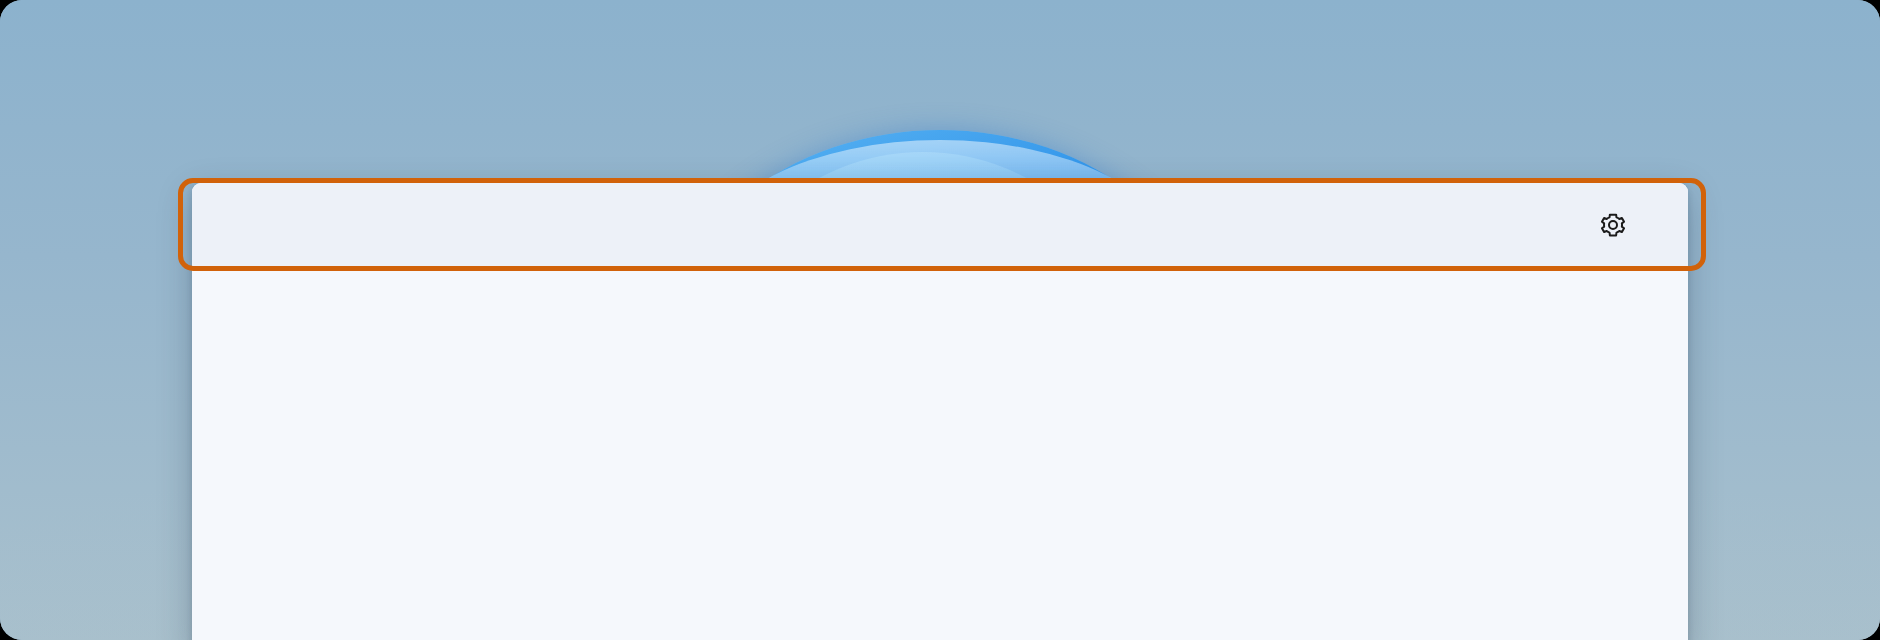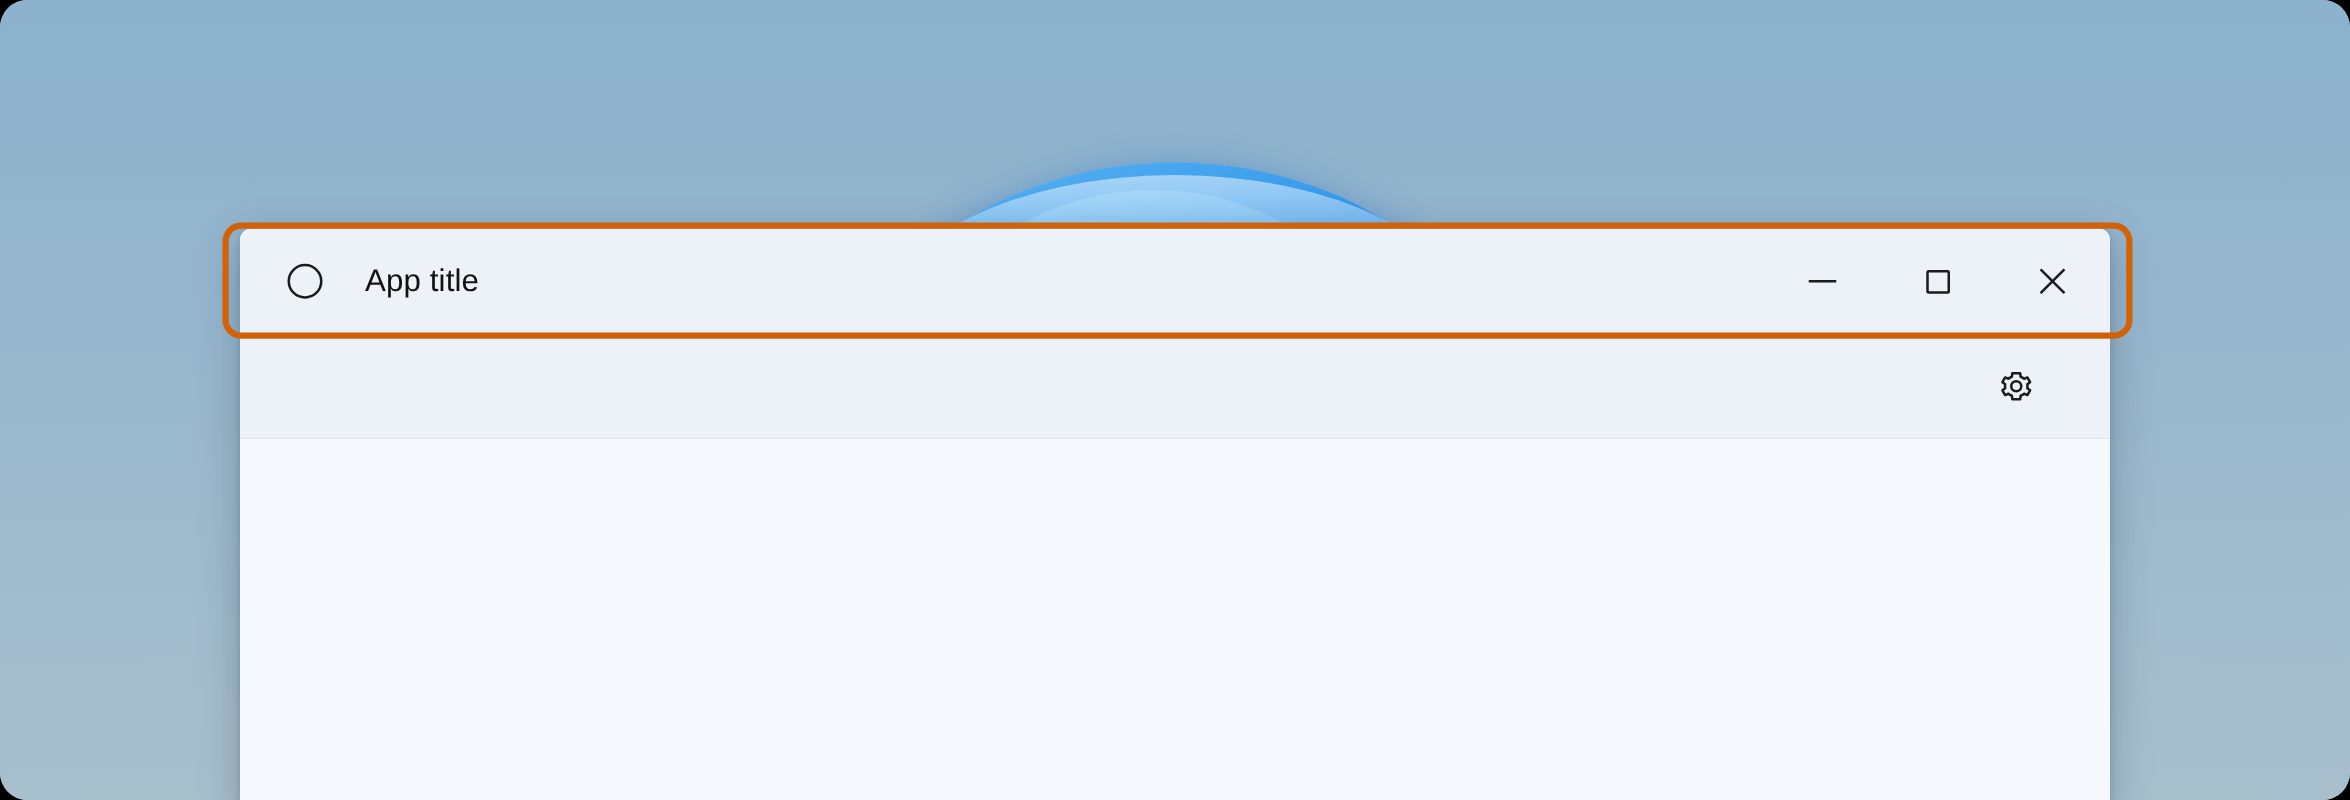--- a/index.html
+++ b/index.html
@@ -233,37 +233,20 @@
     <div class="bloom-wrap">
       <div class="petal petal-back"></div>
       <div class="petal petal-mid"></div>
       <div class="petal petal-front"></div>
       <div class="petal petal-hi"></div>
     </div>
   </div>
 
   <div class="window">
 
-    <div class="titlebar">
-      <div class="app-icon"></div>
-      <div class="app-title">App title</div>
-      <div class="titlebar-spacer"></div>
-
-      <div class="caption-buttons">
-        <div class="cap-btn">
-          <span class="cap-glyph glyph-min"></span>
-        </div>
-        <div class="cap-btn">
-          <span class="cap-glyph glyph-max"></span>
-        </div>
-        <div class="cap-btn close">
-          <span class="cap-glyph glyph-close"></span>
-        </div>
-      </div>
-    </div>
 
     <div class="menubar">
       <div class="menubar-spacer"></div>
       <div class="settings-btn">
         <svg width="30" height="30" viewBox="0 0 24 24" aria-hidden="true">
           <path d="M12 15.2a3.2 3.2 0 1 0 0-6.4 3.2 3.2 0 0 0 0 6.4z" fill="none" stroke="#1b1b1b" stroke-width="1.6"></path>
           <path d="M19.2 12c0-.45-.04-.88-.12-1.3l1.77-1.33-1.73-3-2.07.83a7.3 7.3 0 0 0-2.26-1.31L14.5 3.7h-5l-.29 2.19a7.3 7.3 0 0 0-2.26 1.31L4.88 6.37l-1.73 3 1.77 1.33a7.6 7.6 0 0 0 0 2.6L3.15 14.63l1.73 3 2.07-.83a7.3 7.3 0 0 0 2.26 1.31l.29 2.19h5l.29-2.19a7.3 7.3 0 0 0 2.26-1.31l2.07.83 1.73-3-1.77-1.33c.08-.42.12-.85.12-1.3z" fill="none" stroke="#1b1b1b" stroke-width="1.6" stroke-linejoin="round"></path>
         </svg>
       </div>
     </div>

